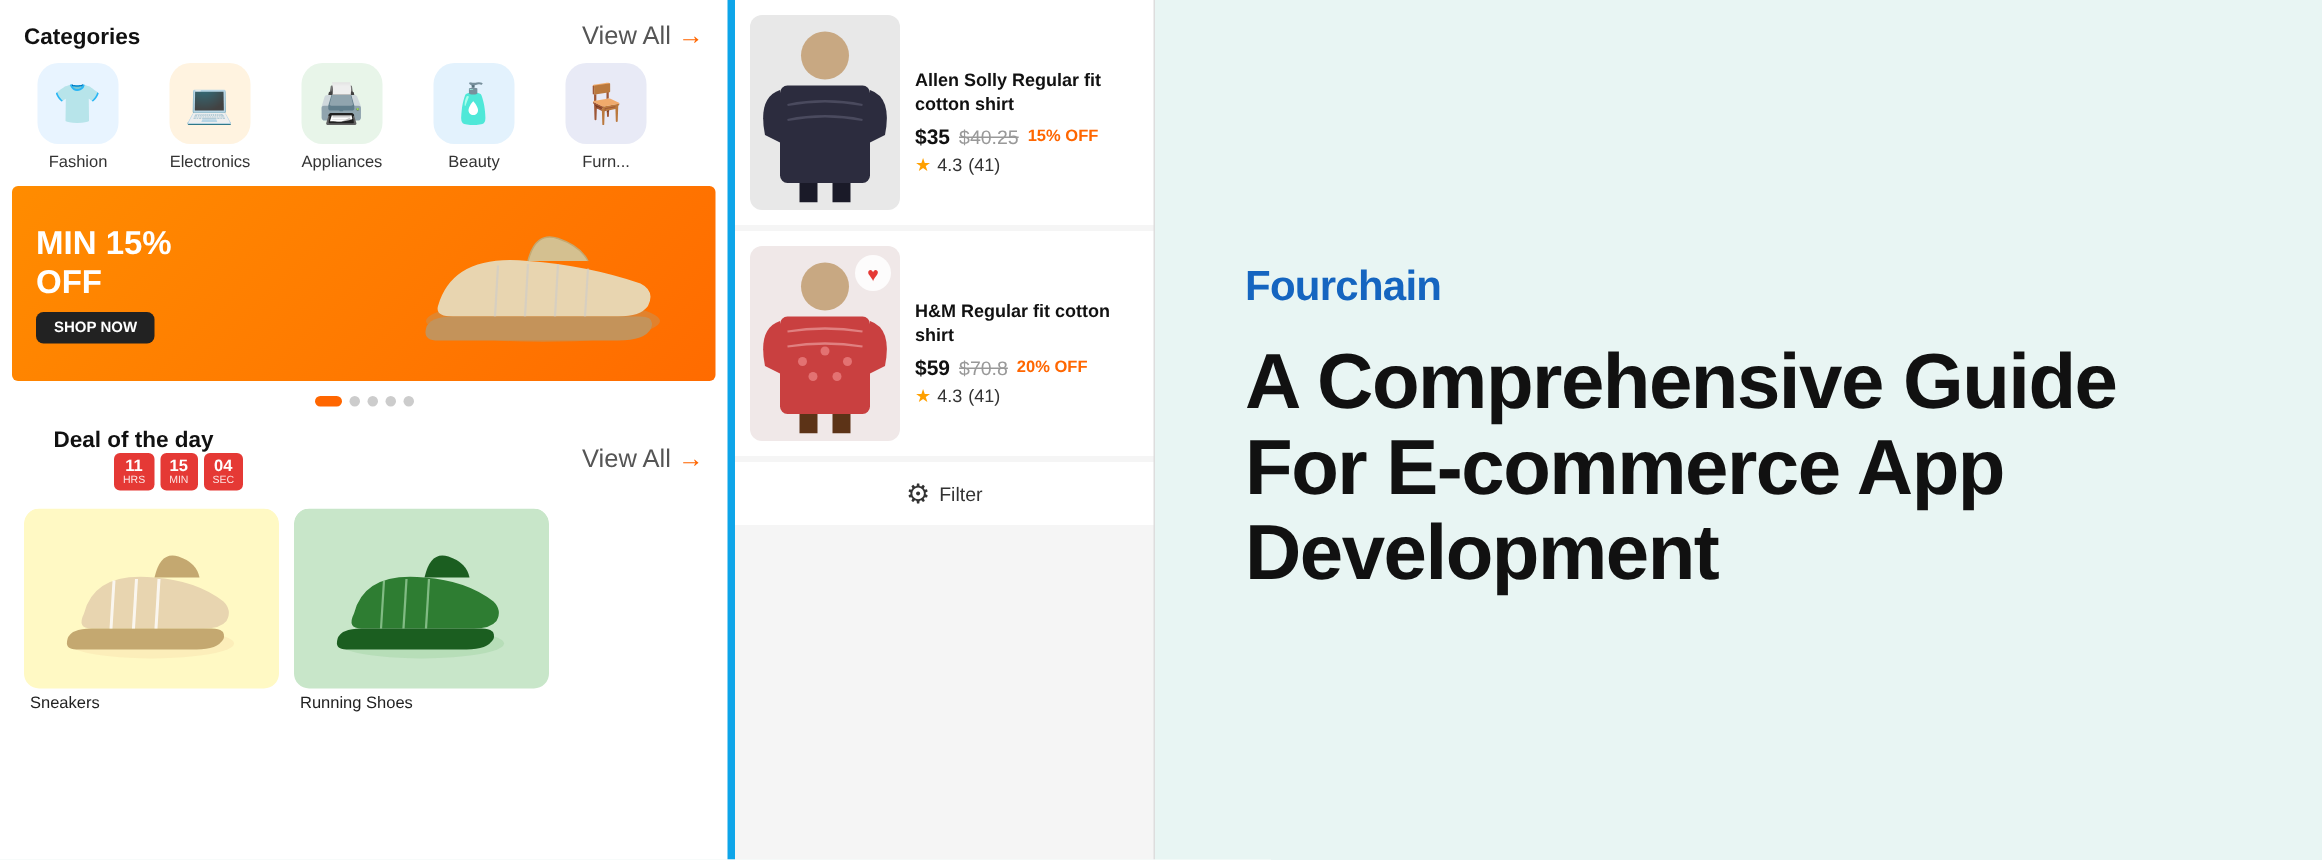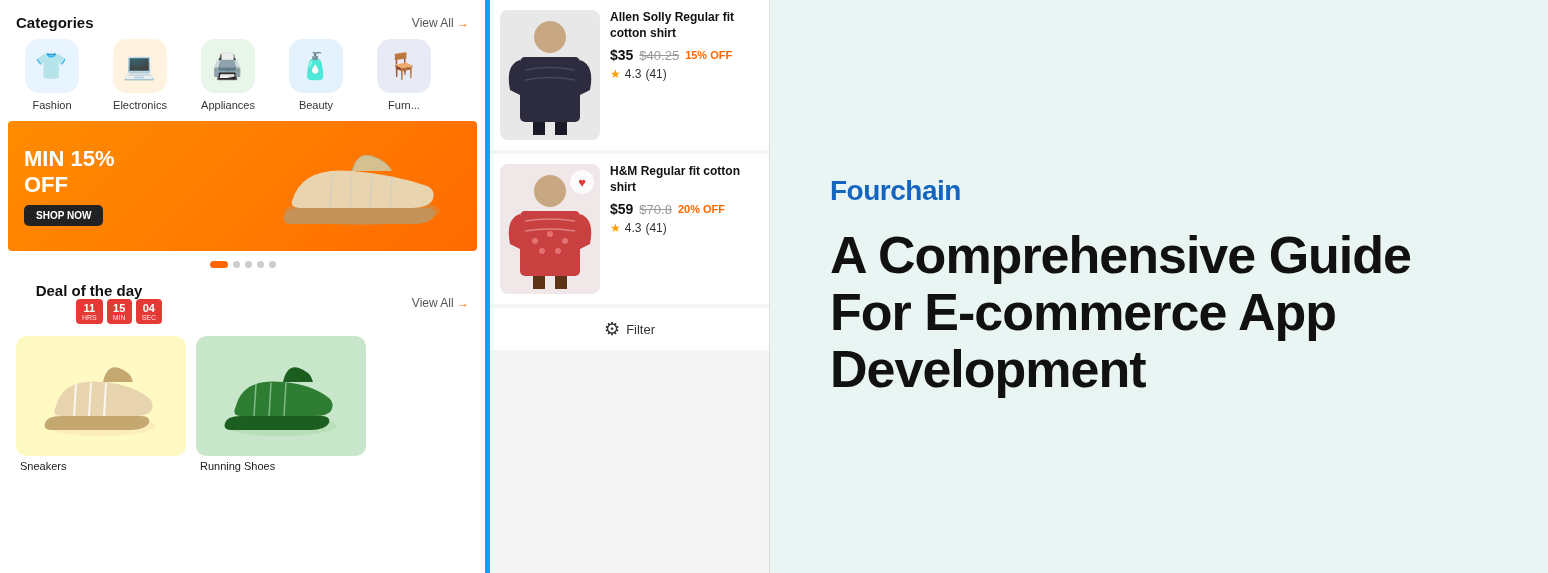--- a/index.html
+++ b/index.html
@@ -29,21 +29,21 @@
       justify-content: space-between;
       align-items: center;
       padding: 14px 16px 8px;
     }
     .categories-title {
       font-weight: 700;
       font-size: 15px;
       color: #111;
     }
     .view-all {
-      font-size: 12px;
+      font-size: 17px;
       color: #555;
     }
     .view-all span { color: #ff6600; }
 
     .categories-row {
       display: flex;
       gap: 0;
       padding: 0 8px 10px;
       overflow: hidden;
     }
@@ -216,21 +216,21 @@
       align-items: center;
       justify-content: center;
       font-size: 40px;
       flex-shrink: 0;
       overflow: hidden;
       position: relative;
     }
     .prod-thumb-1 { background: #e8e8e8; }
     .prod-thumb-2 { background: #f0e8e8; }
 
-    .prod-info { flex: 1; }
+    .prod-info { flex: 1; margin-top: 36px; }
     .prod-info-name {
       font-size: 12px;
       font-weight: 600;
       color: #111;
       line-height: 1.3;
       margin-bottom: 6px;
     }
     .prod-price-row {
       display: flex;
       align-items: center;

